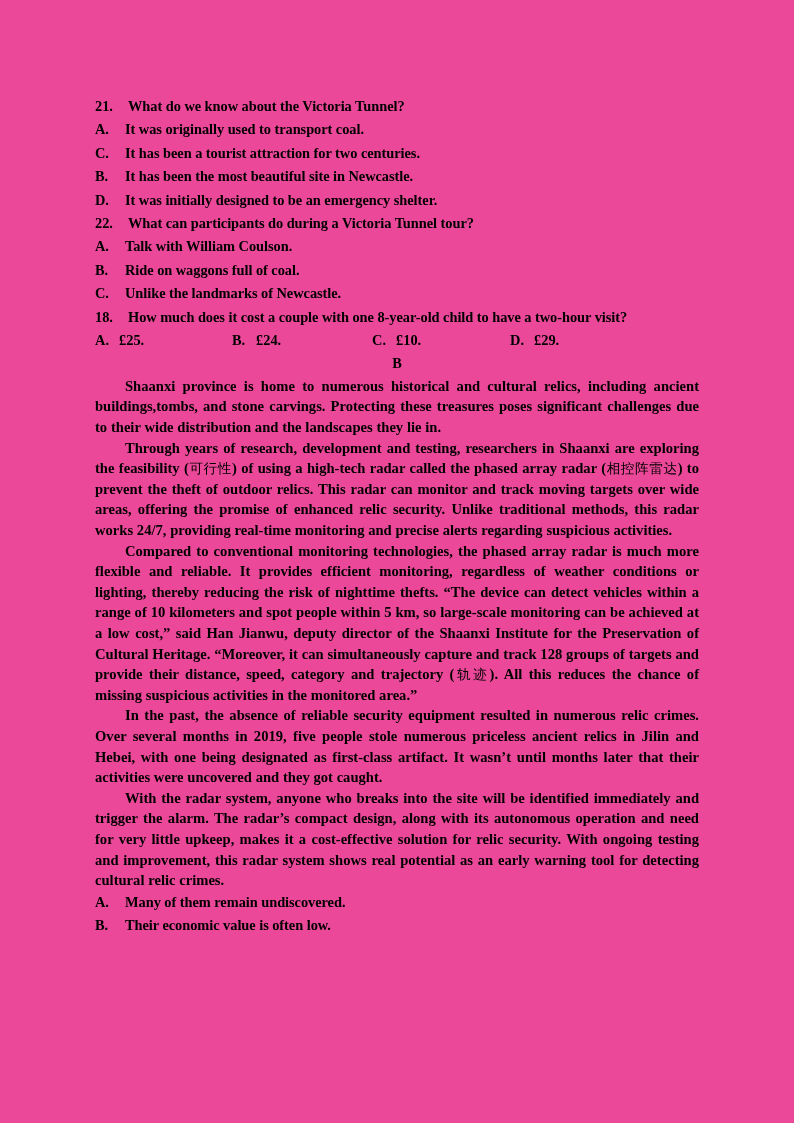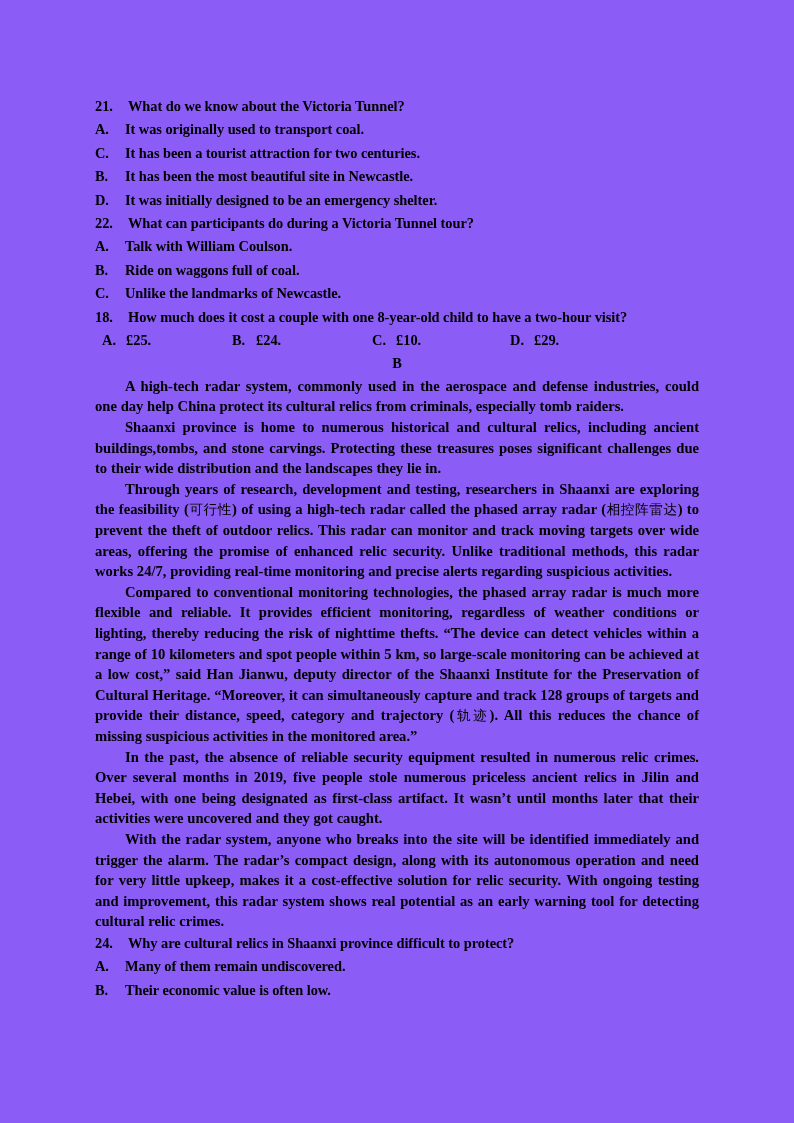--- a/index.html
+++ b/index.html
@@ -13,21 +13,21 @@
     font-family: "Liberation Serif", "DejaVu Serif", serif;
     color: #000000;
     -webkit-font-smoothing: none;
   }
   .page {
     position: relative;
     width: 794px;
     height: 1123px;
     box-sizing: border-box;
     padding: 95px 95px 0 95px;
-    background: #8b5cf6;
+    background: #ec4899;
     overflow: hidden;
   }
   .content {
     width: 604px;
   }
 
   
   .q-line {
     font-size: 14.4px;
     line-height: 23.4px;
@@ -100,33 +100,31 @@
     <div class="q-line"><span class="lbl">B.</span><span>It has been the most beautiful site in Newcastle.</span></div>
     <div class="q-line"><span class="lbl">D.</span><span>It was initially  designed to be an emergency shelter.</span></div>
 
     <div class="q-line"><span class="lbl-q">22.</span><span>What can participants do during a Victoria Tunnel tour?</span></div>
     <div class="q-line"><span class="lbl">A.</span><span>Talk with William Coulson.</span></div>
     <div class="q-line"><span class="lbl">B.</span><span>Ride on waggons full of coal.</span></div>
     <div class="q-line"><span class="lbl">C.</span><span>Unlike the landmarks of Newcastle.</span></div>
 
     <div class="q-line"><span class="lbl-q">18.</span><span>How much does it cost a couple with  one 8-year-old child to have a two-hour visit?</span></div>
     <div class="opt-row">
-      <span class="opt" style="left:7px"><span class="lbl">A.</span><span>£25.</span></span>
+      <span class="opt" style="left:0px"><span class="lbl">A.</span><span>£25.</span></span>
       <span class="opt" style="left:137px"><span class="lbl">B.</span><span>£24.</span></span>
       <span class="opt" style="left:277px"><span class="lbl">C.</span><span>£10.</span></span>
       <span class="opt" style="left:415px"><span class="lbl">D.</span><span>£29.</span></span>
     </div>
 
     <div class="section-letter">B</div>
 
-    <p class="para">A high-tech radar system, commonly used in the aerospace and defense industries, could one day help China protect its cultural relics from criminals, especially tomb raiders.</p>
     <p class="para">Shaanxi province is home to numerous historical and cultural  relics, including ancient buildings,tombs, and stone carvings. Protecting these treasures poses significant challenges due to their wide distribution and the landscapes they lie in.</p>
     <p class="para">Through years of research, development and testing, researchers in Shaanxi are exploring the feasibility (<span class="cn">可行性</span>) of using a high-tech radar called the phased array radar (<span class="cn">相控阵雷达</span>) to prevent the theft of outdoor relics. This radar can monitor and track moving targets over wide areas, offering the promise of enhanced relic security. Unlike traditional methods, this radar works 24/7, providing real-time monitoring and precise alerts regarding suspicious activities.</p>
     <p class="para">Compared to conventional monitoring technologies, the phased array radar is much more flexible and reliable. It provides efficient monitoring, regardless of weather conditions or lighting, thereby reducing the risk of nighttime thefts. “The device can detect vehicles within a range of 10 kilometers and spot people within 5 km, so large-scale monitoring can be achieved at a low cost,” said Han Jianwu, deputy director of the Shaanxi Institute for the Preservation of Cultural Heritage. “Moreover, it can simultaneously capture and track 128 groups of targets and provide their distance, speed, category and trajectory (<span class="cn">轨迹</span>). All this reduces the chance of missing suspicious activities in the monitored area.”</p>
     <p class="para">In the past, the absence of reliable security equipment resulted in numerous relic crimes. Over several months in 2019, five people stole numerous priceless ancient relics in Jilin and Hebei, with one being designated as first-class artifact. It wasn’t until months later that their activities were uncovered and they got caught.</p>
     <p class="para">With the radar system, anyone who breaks into the site will be identified immediately and trigger the alarm. The radar’s compact design, along with its autonomous operation and need for very little upkeep, makes it a cost-effective solution for relic security. With ongoing testing and improvement, this radar system shows real potential as an early warning tool for detecting cultural relic crimes.</p>
 
-    <div class="q-line"><span class="lbl-q">24.</span><span>Why are cultural relics in Shaanxi province difficult to protect?</span></div>
     <div class="q-line"><span class="lbl">A.</span><span>Many of them remain undiscovered.</span></div>
     <div class="q-line"><span class="lbl">B.</span><span>Their economic value is often low.</span></div>
 
   </div>
 </div>
 
 </body></html>

